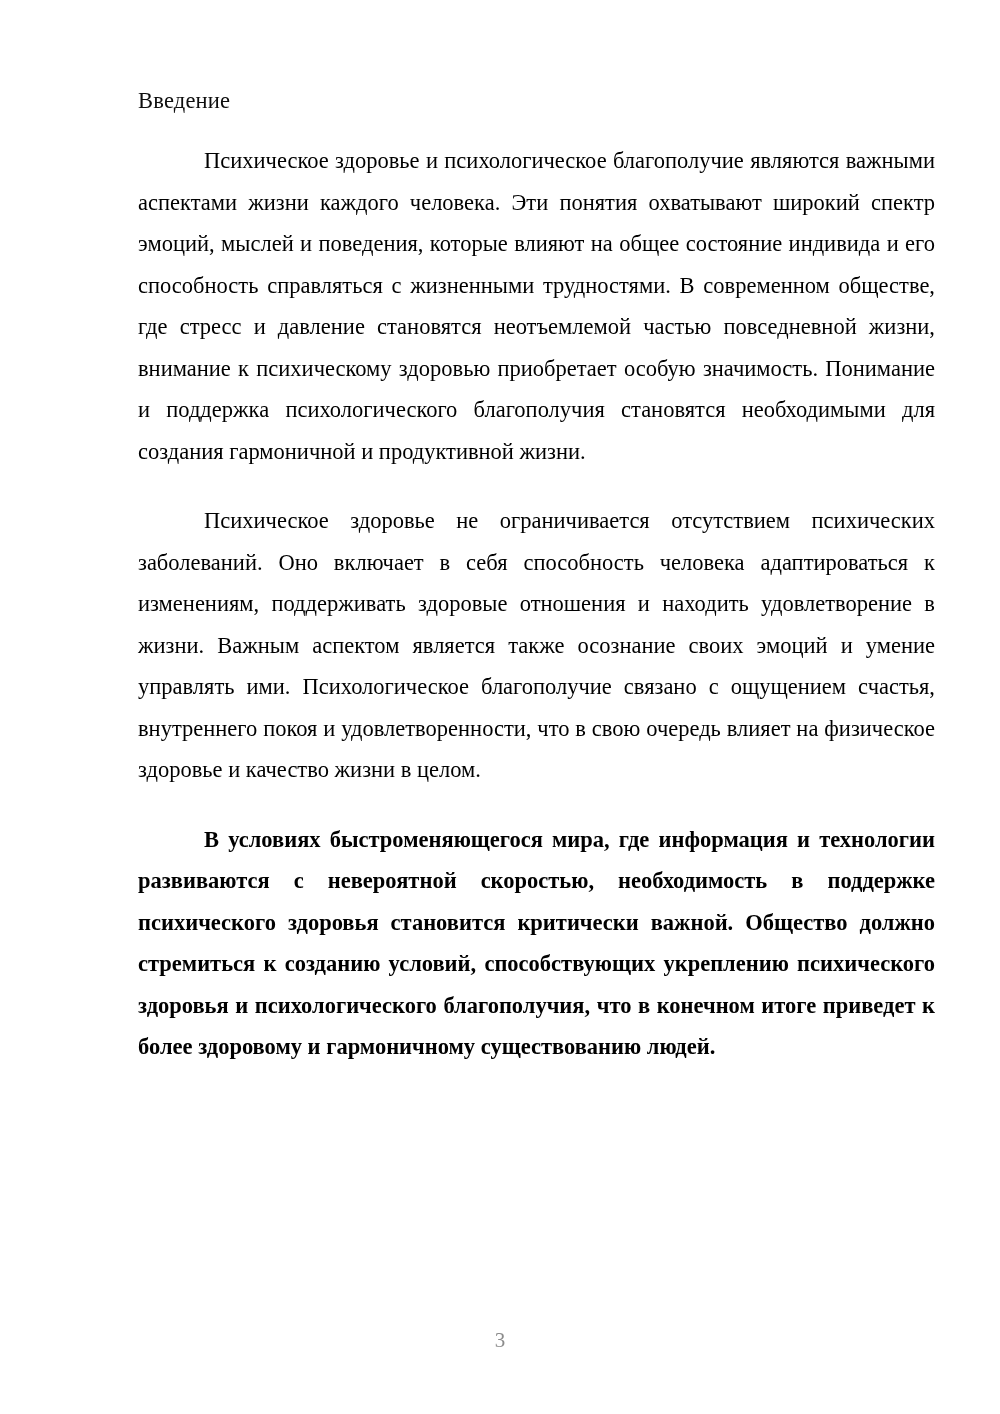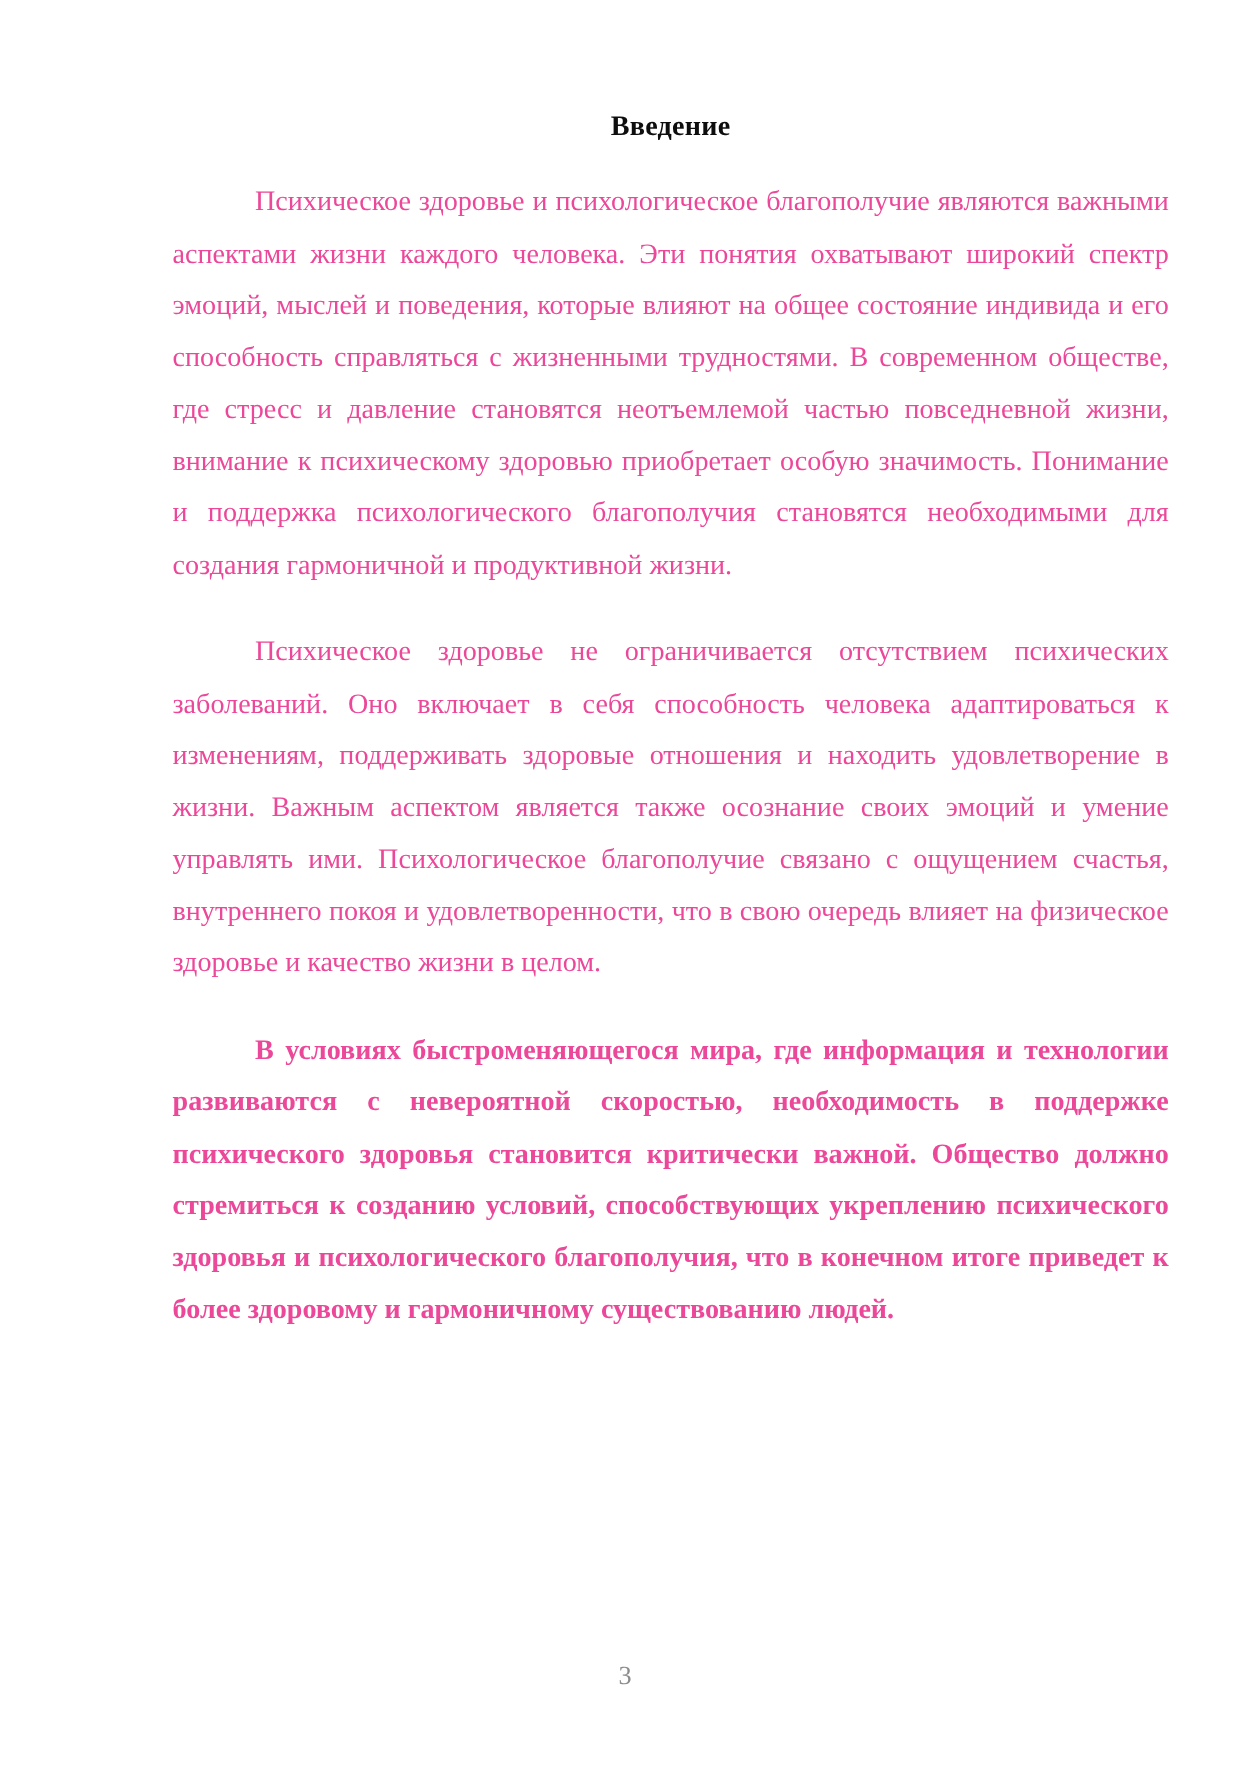--- a/index.html
+++ b/index.html
@@ -23,35 +23,34 @@
 
   .content {
     position: absolute;
     left: 138px;
     top: 88px;
     width: 797px;
   }
 
   .doc-heading {
     font-size: 22.5px;
-    font-weight: bold;
-    text-align: center;
+    font-weight: normal;
     margin: 0 0 26px 0;
     letter-spacing: 0.2px;
     color: #0e0e0e;
   }
 
   .doc-paragraph {
     font-size: 22.5px;
     line-height: 41.5px;
     text-align: justify;
     text-justify: inter-word;
     text-indent: 66px;
     margin: 0 0 28px 0;
-    color: #ec4899;
+    color: #000000;
     hyphens: none;
   }
 
   .doc-paragraph:last-of-type {
     margin-bottom: 0;
     font-weight: bold;
   }
 
   .page-number {
     position: absolute;

